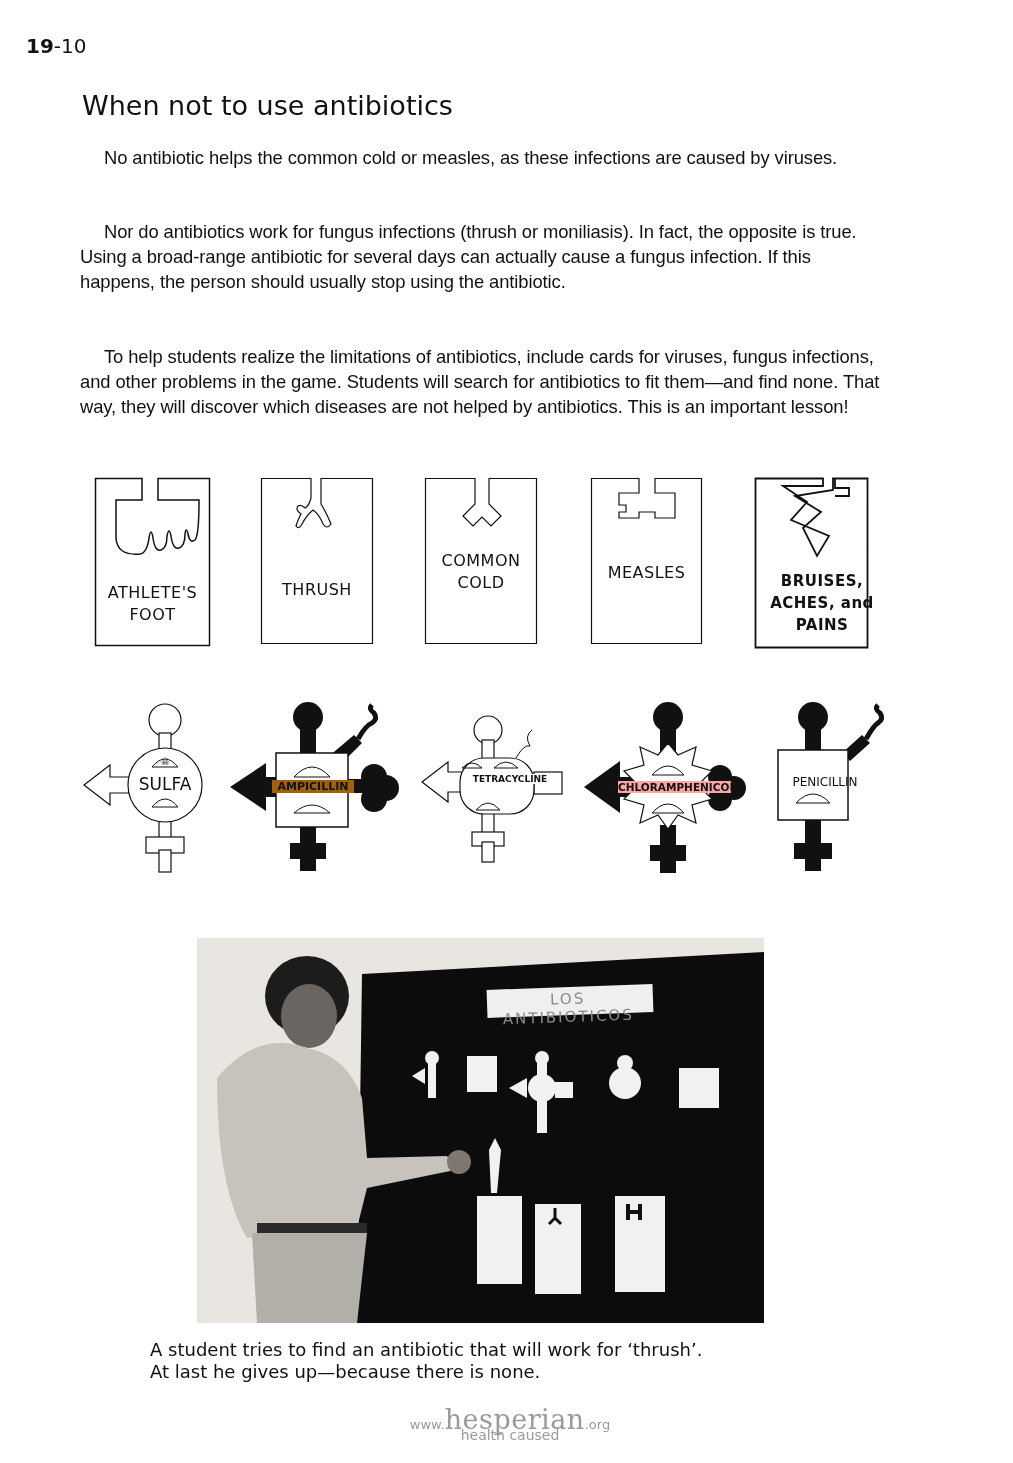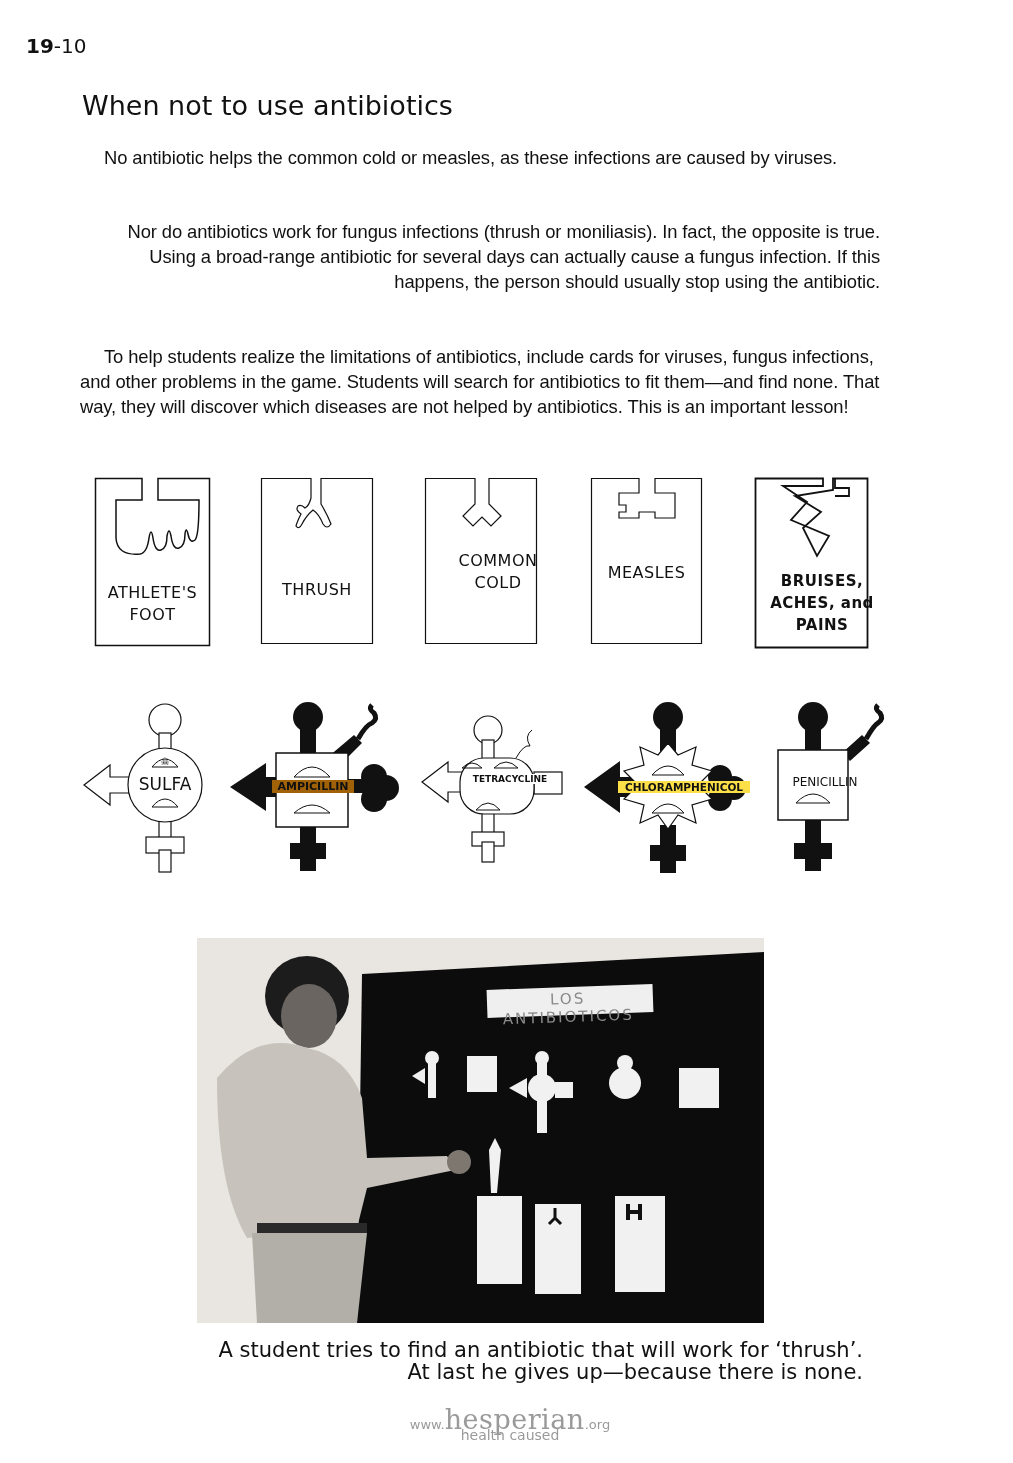--- a/index.html
+++ b/index.html
@@ -2,38 +2,38 @@
 <html><head>
 <meta charset="utf-8">
 <style>
   html, body { margin: 0; padding: 0; background: #ffffff; }
   body { width: 1013px; height: 1463px; position: relative; overflow: hidden; color: #111; font-family: "DejaVu Sans", sans-serif; }
   .page-number { position: absolute; left: 26px; top: 34px; font-size: 20px; font-family: "DejaVu Sans", sans-serif; }
   .page-number b { font-weight: bold; }
   .heading { position: absolute; left: 82px; top: 90px; font-size: 27px; font-family: "DejaVu Sans", sans-serif; font-weight: normal; margin: 0; }
   .para { position: absolute; left: 80px; width: 800px; font-family: "Liberation Sans Narrow", "Liberation Sans", sans-serif; font-size: 18.4px; line-height: 25px; margin: 0; text-indent: 24px; letter-spacing: -0.1px; }
   #p1 { top: 145px; }
-  #p2 { top: 219px; text-align: right; }
+  #p2 { top: 219px; }
   #p3 { top: 344px; }
 
   .cards-row { position: absolute; left: 0; top: 470px; width: 1013px; height: 190px; }
   .card { position: absolute; }
   .card svg { position: absolute; left: 0; top: 0; overflow: visible; }
   .card-label { position: absolute; left: 0; width: 100%; text-align: center; font-family: "DejaVu Sans", sans-serif; font-size: 16px; line-height: 22px; letter-spacing: 0.5px; white-space: pre-line; }
 
   .drugs-row { position: absolute; left: 0; top: 690px; width: 1013px; height: 190px; }
   .drug { position: absolute; }
   .drug svg { position: absolute; left: 0; top: 0; overflow: visible; }
   .drug-label { position: absolute; font-family: "DejaVu Sans", sans-serif; white-space: nowrap; text-align: center; }
 
   .photo { position: absolute; left: 197px; top: 938px; width: 567px; height: 385px; background: #ece9e4; overflow: hidden; }
   .photo svg { position: absolute; left: 0; top: 0; }
   .board-banner { position: absolute; left: 290px; top: 52px; width: 162px; font-family: "DejaVu Sans", sans-serif; font-size: 15px; letter-spacing: 2px; color: #8a8a8a; text-align: center; transform: rotate(-2deg); }
 
-  .caption { position: absolute; left: 150px; top: 1339px; width: 713px; text-align: right; font-family: "DejaVu Sans", sans-serif; font-size: 21px; line-height: 22px; }
+  .caption { position: absolute; left: 150px; top: 1339px; width: 713px; text-align: left; font-family: "DejaVu Sans", sans-serif; font-size: 18px; line-height: 22px; }
   .footer { position: absolute; left: 380px; top: 1404px; width: 260px; text-align: center; color: #9a9a9a; font-family: "DejaVu Serif", serif; }
   .footer .www, .footer .org { font-family: "DejaVu Sans", sans-serif; font-size: 13px; }
   .footer .brand { font-size: 27px; letter-spacing: 0.5px; }
   .footer .tag { display: block; margin-top: -8px; font-family: "DejaVu Sans", sans-serif; font-size: 14px; }
 </style>
 </head>
 <body>
 
 <div class="page-number"><b>19</b><span>-10</span></div>
 
@@ -57,21 +57,21 @@
     <svg width="112" height="166">
       <path d="M0.5,0.5 H50 V20 Q48,28 44,30 Q40,26 37,28 Q34,32 40,36 Q36,44 35,48 Q38,52 41,46 Q45,38 52,32 Q58,36 62,46 Q66,52 70,46 Q66,36 60,26 V0.5 H111.5 V165.5 H0.5 Z" fill="none" stroke="#111" stroke-width="1.2"></path>
     </svg>
     <div class="card-label" style="top:101px;">THRUSH</div>
   </div>
 
   <div class="card" style="left:425px; top:8px; width:112px; height:166px;">
     <svg width="112" height="166">
       <path d="M0.5,0.5 H50 V26 L38,38 L48,48 L57,39 L66,48 L76,38 L64,26 V0.5 H111.5 V165.5 H0.5 Z" fill="none" stroke="#111" stroke-width="1.2"></path>
     </svg>
-    <div class="card-label" style="top:72px;padding-left:17px;">COMMON
+    <div class="card-label" style="top:72px;">COMMON
 COLD</div>
   </div>
 
   <div class="card" style="left:591px; top:8px; width:111px; height:166px;">
     <svg width="111" height="166">
       <path d="M0.5,0.5 H48 V15 H28 V27 H35 V34 H28 V40 H48 V34 H64 V40 H84 V15 H64 V0.5 H110.5 V165.5 H0.5 Z" fill="none" stroke="#111" stroke-width="1.2"></path>
     </svg>
     <div class="card-label" style="top:84px;">MEASLES</div>
   </div>
 
@@ -155,21 +155,21 @@
         <circle cx="140" cy="82" r="12"></circle>
           <circle cx="140" cy="104" r="12"></circle>
           <circle cx="154" cy="93" r="12"></circle>
         <rect x="80" y="130" width="16" height="48"></rect>
         <rect x="70" y="150" width="36" height="16"></rect>
       </g>
       <path d="M88,48 L98,60 L116,52 L112,70 L132,76 L118,90 L132,104 L112,110 L116,128 L98,120 L88,134 L78,120 L60,128 L64,110 L44,104 L58,90 L44,76 L64,70 L60,52 L78,60 Z" fill="#fff" stroke="#111" stroke-width="1.2"></path>
       <path d="M72,80 Q88,62 104,80 Z" fill="none" stroke="#111" stroke-width="1"></path>
       <path d="M72,118 Q88,100 104,118 Z" fill="none" stroke="#111" stroke-width="1"></path>
     </svg>
-    <div class="drug-label" style="left:38px; top:86px; width:132px; font-size:10.5px; font-weight:bold; background:#fde047;">CHLORAMPHENICOL</div>
+    <div class="drug-label" style="left:38px; top:86px; width:113px; font-size:10.5px; font-weight:bold; background:#fca5a5;">CHLORAMPHENICOL</div>
   </div>
 
   <div class="drug" style="left:770px; top:5px; width:120px; height:180px;">
     <svg width="120" height="180">
       <g fill="#111">
         <circle cx="43" cy="22" r="15"></circle>
         <rect x="35" y="30" width="16" height="30"></rect>
         <path d="M72,58 L92,40 L100,48 L80,66 Z"></path>
         <path d="M96,44 Q104,30 108,28 Q114,24 110,18 Q104,14 108,10" fill="none" stroke="#111" stroke-width="5"></path>
         <rect x="35" y="120" width="16" height="56"></rect>

